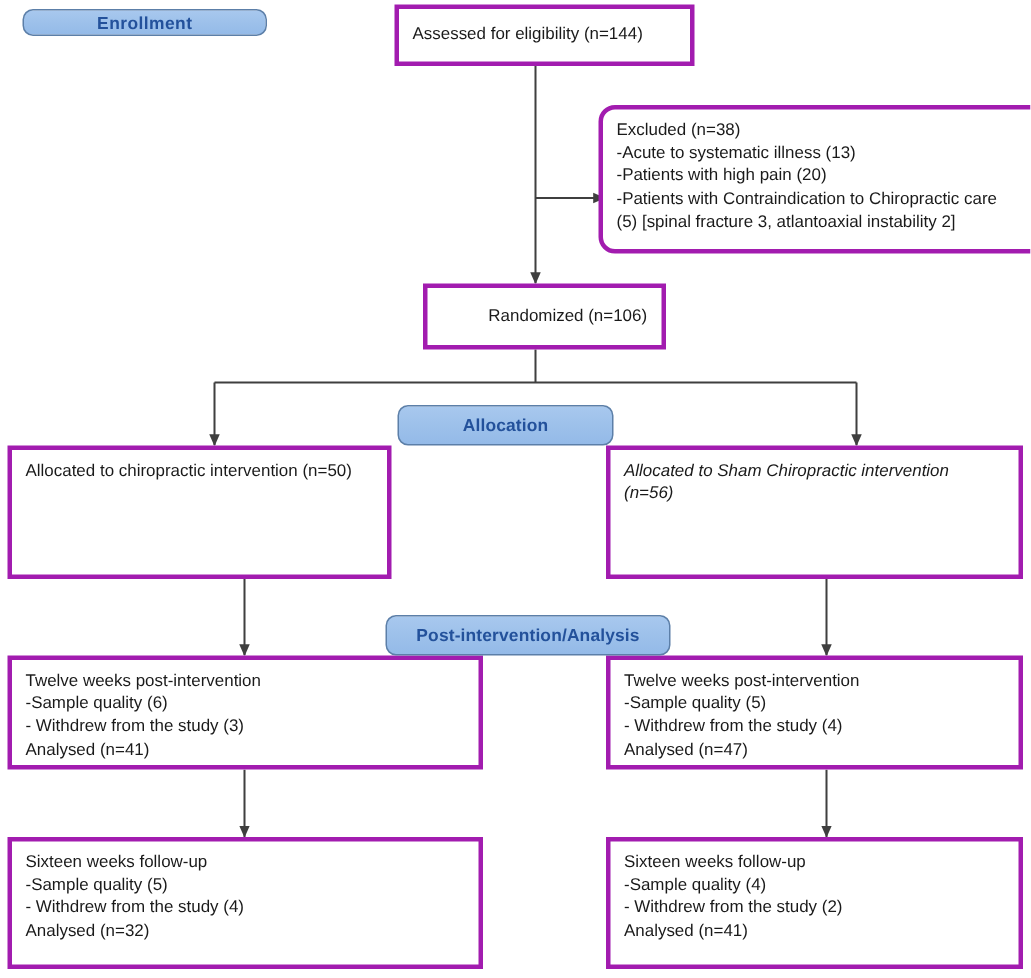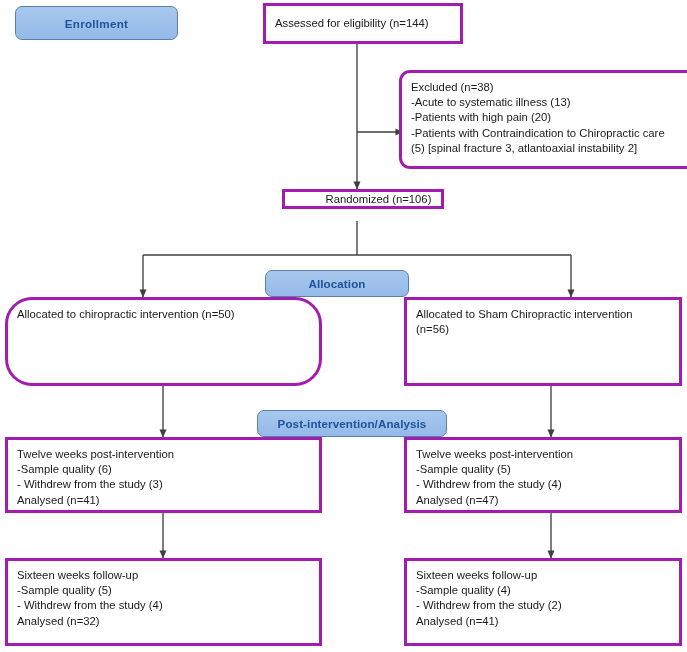--- a/index.html
+++ b/index.html
@@ -83,40 +83,40 @@
       <line x1="571" y1="255" x2="571" y2="297" marker-end="url(#arrowhead)"></line>
 
       <line x1="163" y1="386" x2="163" y2="437" marker-end="url(#arrowhead)"></line>
       <line x1="551" y1="386" x2="551" y2="437" marker-end="url(#arrowhead)"></line>
 
       <line x1="163" y1="513" x2="163" y2="558" marker-end="url(#arrowhead)"></line>
       <line x1="551" y1="513" x2="551" y2="558" marker-end="url(#arrowhead)"></line>
     </g>
   </svg>
 
-  <div class="banner banner-enrollment" style="left:15px; top:6px; width:163px; height:34px;">Enrollment</div>
+  <div class="banner banner-enrollment" style="left:15px; top:6px; width:163px; height:18px;">Enrollment</div>
 
   <div class="banner" style="left:257px; top:410px; width:190px; height:27px;">Post-intervention/Analysis</div>
 
   <div class="banner" style="left:265px; top:270px; width:144px; height:27px;">Allocation</div>
 
 
   <div class="node" style="left:263px; top:3px; width:200px; height:41px; display:flex; align-items:center;">Assessed for eligibility (n=144)</div>
 
   <div class="node" style="left:399px; top:70px; width:326px; height:99px;border-radius:11px;">Excluded (n=38)
 -Acute to systematic illness (13)
 -Patients with high pain (20)
 -Patients with Contraindication to Chiropractic care
 (5) [spinal fracture 3, atlantoaxial instability 2]</div>
 
-  <div class="node" style="left:282px; top:189px; width:162px; height:20px; display:flex; align-items:center; justify-content:center;padding-left:40px;">Randomized (n=106)</div>
+  <div class="node" style="left:282px; top:189px; width:162px; height:44px; display:flex; align-items:center; justify-content:center;padding-left:40px;">Randomized (n=106)</div>
 
-  <div class="node" style="left:5px; top:297px; width:317px; height:89px;border-radius:27px;">Allocated to chiropractic intervention (n=50)</div>
+  <div class="node" style="left:5px; top:297px; width:256px; height:89px;">Allocated to chiropractic intervention (n=50)</div>
 
-  <div class="node" style="left:404px; top:297px; width:278px; height:89px;">Allocated to Sham Chiropractic intervention
+  <div class="node" style="left:404px; top:297px; width:278px; height:89px;font-style:italic;">Allocated to Sham Chiropractic intervention
 (n=56)</div>
 
   <div class="node" style="left:5px; top:437px; width:317px; height:76px;">Twelve weeks post-intervention
 -Sample quality (6)
 - Withdrew from the study (3)
 Analysed (n=41)</div>
 
   <div class="node" style="left:404px; top:437px; width:278px; height:76px;">Twelve weeks post-intervention
 -Sample quality (5)
 - Withdrew from the study (4)

